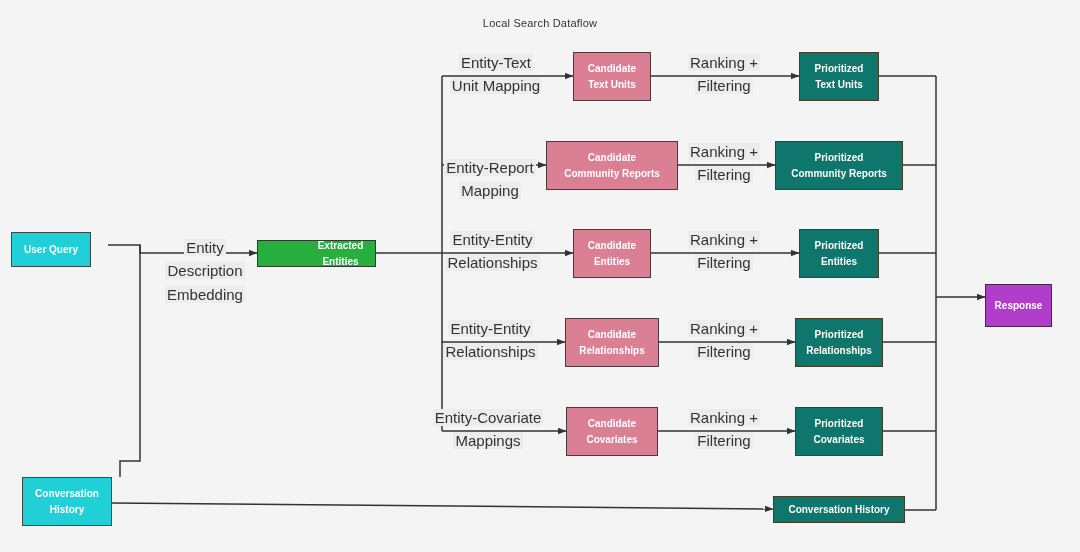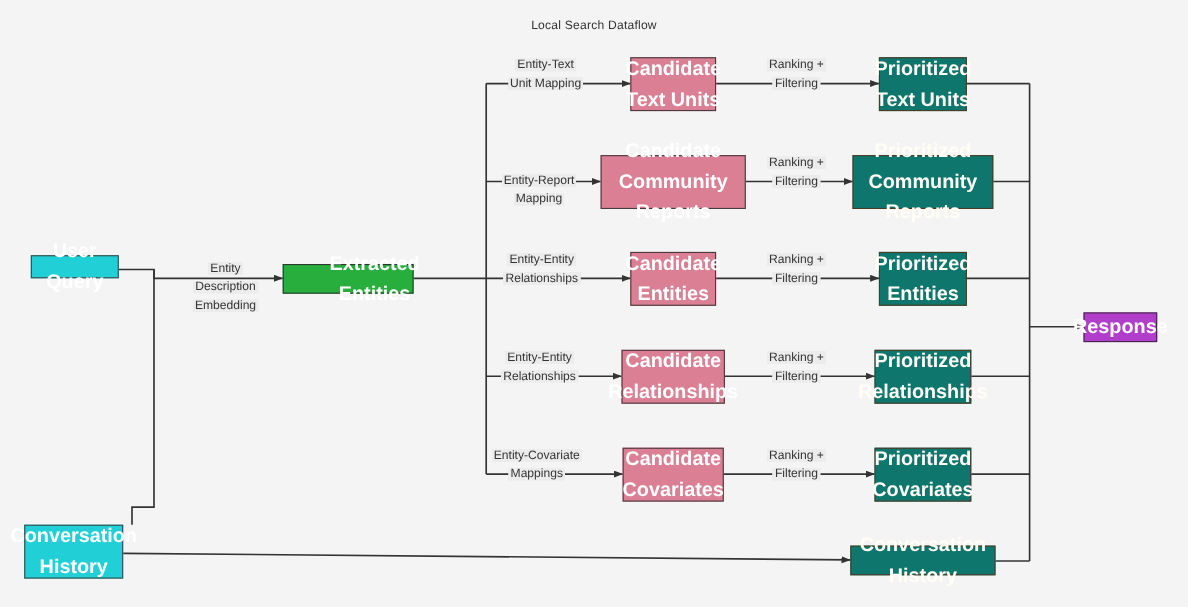--- a/index.html
+++ b/index.html
@@ -30,38 +30,38 @@
     color: #333333;
     letter-spacing: 0.2px;
   }
   .node {
     position: absolute;
     box-sizing: border-box;
     display: flex;
     align-items: center;
     justify-content: center;
     text-align: center;
-    font-size: 18px;
+    font-size: 10px;
     font-weight: bold;
     line-height: 1.55;
     border: 1.4px solid;
     z-index: 5;
     white-space: pre-line;
   }
   .n-cyan   { background: #21d0d7; border-color: #3a4a4b; color: #ffffff; }
   .n-green  { background: #27ae3d; border-color: #2b3a2c; color: #ffffff; padding-left: 48px; }
   .n-pink   { background: #da7f94; border-color: #4a3a3e; color: #ffffff; }
   .n-orange { background: #0f766e; border-color: #4a3c22; color: #fffdf5; }
   .n-purple { background: #b03ecb; border-color: #46264c; color: #ffffff; }
 
   .edge-label {
     position: absolute;
     box-sizing: border-box;
     text-align: center;
-    font-size: 11px;
+    font-size: 15px;
     color: #333333;
     line-height: 1.55;
     z-index: 4;
     white-space: pre-line;
     pointer-events: none;
   }
   .edge-label span {
     background: #ececec;
     padding: 0 2px;
     border-radius: 1px;
@@ -110,21 +110,21 @@
       <path d="M883,431 L936,431"></path>
       <path d="M905,510 L936,510"></path>
       <path d="M936,76 L936,510"></path>
 
       <path d="M936,297 L985,297" marker-end="url(#arrow)"></path>
 
       <path d="M112,503 L773,509" marker-end="url(#arrow)"></path>
     </g>
   </svg>
 
-  <div class="node n-cyan" style="left:28px; top:232px; width:80px; height:21px;">User Query</div>
+  <div class="node n-cyan" style="left:11px; top:232px; width:80px; height:35px;">User Query</div>
 
   <div class="node n-cyan" style="left:22px; top:477px; width:90px; height:49px;">Conversation History</div>
 
   <div class="node n-green" style="left:257px; top:240px; width:119px; height:27px;">Extracted Entities</div>
 
   <div class="node n-pink" style="left:573px; top:52px; width:78px; height:49px;">Candidate
 Text Units</div>
   <div class="node n-pink" style="left:546px; top:141px; width:132px; height:49px;">Candidate
 Community Reports</div>
   <div class="node n-pink" style="left:573px; top:229px; width:78px; height:49px;">Candidate
@@ -140,21 +140,21 @@
 Community Reports</div>
   <div class="node n-orange" style="left:799px; top:229px; width:80px; height:49px;">Prioritized
 Entities</div>
   <div class="node n-orange" style="left:795px; top:318px; width:88px; height:49px;">Prioritized
 Relationships</div>
   <div class="node n-orange" style="left:795px; top:407px; width:88px; height:49px;">Prioritized
 Covariates</div>
 
   <div class="node n-orange" style="left:773px; top:496px; width:132px; height:27px;">Conversation History</div>
 
-  <div class="node n-purple" style="left:985px; top:284px; width:67px; height:27px;">Response</div>
+  <div class="node n-purple" style="left:985px; top:284px; width:67px; height:43px;">Response</div>
 
   <div class="edge-label" style="left:160px; top:224px; width:90px;margin-top:12px;"><span>Entity
 Description
 Embedding</span></div>
 
   <div class="edge-label" style="left:432px; top:51px; width:128px;"><span>Entity-Text
 Unit Mapping</span></div>
   <div class="edge-label" style="left:428px; top:140px; width:124px;margin-top:16px;"><span>Entity-Report
 Mapping</span></div>
   <div class="edge-label" style="left:430px; top:228px; width:125px;"><span>Entity-Entity

